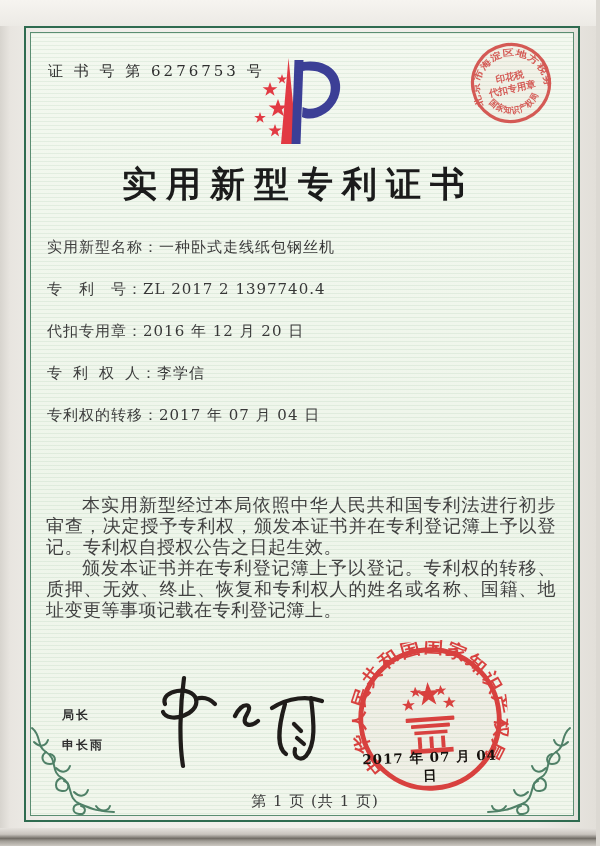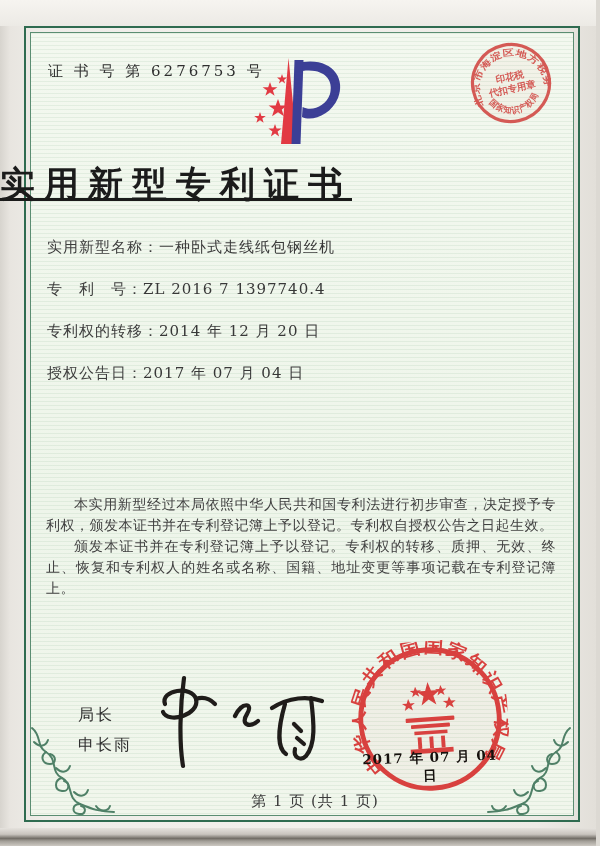--- a/index.html
+++ b/index.html
@@ -24,34 +24,34 @@
     background:
       repeating-linear-gradient(180deg, rgba(142,185,150,.16) 0px, rgba(142,185,150,.16) 1px, rgba(255,255,255,0) 1px, rgba(255,255,255,0) 4px),
       linear-gradient(180deg,#f3f8ef 0%,#eef5ea 60%,#f1f6ec 100%);
   }
   .content{ position:absolute; inset:0; }
 
   .cert-no{ position:absolute; left:48px; top:62px; font-size:15px; letter-spacing:3px; color:#2e2e2e; }
 
   .logo{ position:absolute; left:240px; top:54px; width:116px; height:102px; }
 
-  .title{ position:absolute; left:0; top:161px; width:100%; text-align:left;
-    font-size:35px; font-weight:600; letter-spacing:9px; color:#1b1b1b;text-decoration:underline; }
+  .title{ position:absolute; left:0; top:161px; width:100%; text-align:center;
+    font-size:35px; font-weight:600; letter-spacing:9px; color:#1b1b1b; }
 
   .fields{ position:absolute; left:47px; top:238px; width:500px; }
   .field-row{ margin-bottom:23px; font-size:15px; color:#3d3d3d; letter-spacing:1px; white-space:nowrap; }
   .field-row .lab{ color:#3d3d3d;font-family:Liberation Mono, monospace; }
   .field-row .val{ color:#383838; }
 
   .body-text{ position:absolute; left:46px; top:494px; width:510px;
-    font-size:14px; line-height:21px; color:#414141; text-align:justify; }
+    font-size:18px; line-height:21px; color:#414141; text-align:justify; }
   .body-text p{ text-indent:2em; letter-spacing:.5px; }
 
-  .signer{ position:absolute; left:78px; top:700px; font-family:"Liberation Sans","DejaVu Sans",sans-serif;
-    font-size:16px; color:#2f2f2f; line-height:30px; letter-spacing:2px; }
+  .signer{ position:absolute; left:62px; top:700px; font-family:"Liberation Sans","DejaVu Sans",sans-serif;
+    font-size:12px; color:#2f2f2f; line-height:30px; letter-spacing:2px;font-weight:bold; }
 
   .signature{ position:absolute; left:138px; top:668px; width:205px; height:108px; }
 
   .office-seal{ position:absolute; left:352px; top:641px; width:156px; height:156px; transform:rotate(-4deg); }
   .seal-date{ position:absolute; left:356px; top:749px; width:148px; text-align:center;
     font-size:13.5px; font-weight:bold; color:#15100d; letter-spacing:1px; transform:rotate(-2deg); }
 
   .tax-stamp{ position:absolute; left:468px; top:40px; width:86px; height:86px; }
 
   .footer-page{ position:absolute; left:17px; top:792px; width:100%; text-align:center;
@@ -91,27 +91,30 @@
       <path fill="#3c3f96" d="M63,8 C92,4 106,24 98,44 C91,61 72,68 62,63 L62.6,53 C72,58 86,52 90,40 C94,26 84,14 62.6,17 Z"></path>
     </svg>
 
     <div class="title">实用新型专利证书</div>
 
     <div class="fields">
       <div class="field-row">
         <span class="lab">实用新型名称：</span><span class="val">一种卧式走线纸包钢丝机</span>
       </div>
       <div class="field-row">
-        <span class="lab">专　利　号：</span><span class="val">ZL 2016 7 1397740.4</span>
-      </div>
-      <div class="field-row">
-        <span class="lab">专利权的转移：</span><span class="val">2014 年 12 月 20 日</span>
-      </div>
-      <div class="field-row">
-        <span class="lab">授权公告日：</span><span class="val">2017 年 07 月 04 日</span>
+        <span class="lab">专　利　号：</span><span class="val">ZL 2017 2 1397740.4</span>
+      </div>
+      <div class="field-row">
+        <span class="lab">代扣专用章：</span><span class="val">2016 年 12 月 20 日</span>
+      </div>
+      <div class="field-row">
+        <span class="lab">专 利 权 人：</span><span class="val">李学信</span>
+      </div>
+      <div class="field-row">
+        <span class="lab">专利权的转移：</span><span class="val">2017 年 07 月 04 日</span>
       </div>
     </div>
 
     <div class="body-text">
       <p>本实用新型经过本局依照中华人民共和国专利法进行初步审查，决定授予专利权，颁发本证书并在专利登记簿上予以登记。专利权自授权公告之日起生效。</p>
       <p>颁发本证书并在专利登记簿上予以登记。专利权的转移、质押、无效、终止、恢复和专利权人的姓名或名称、国籍、地址变更等事项记载在专利登记簿上。</p>
     </div>
 
     <div class="signer">
       <div>局长</div>

